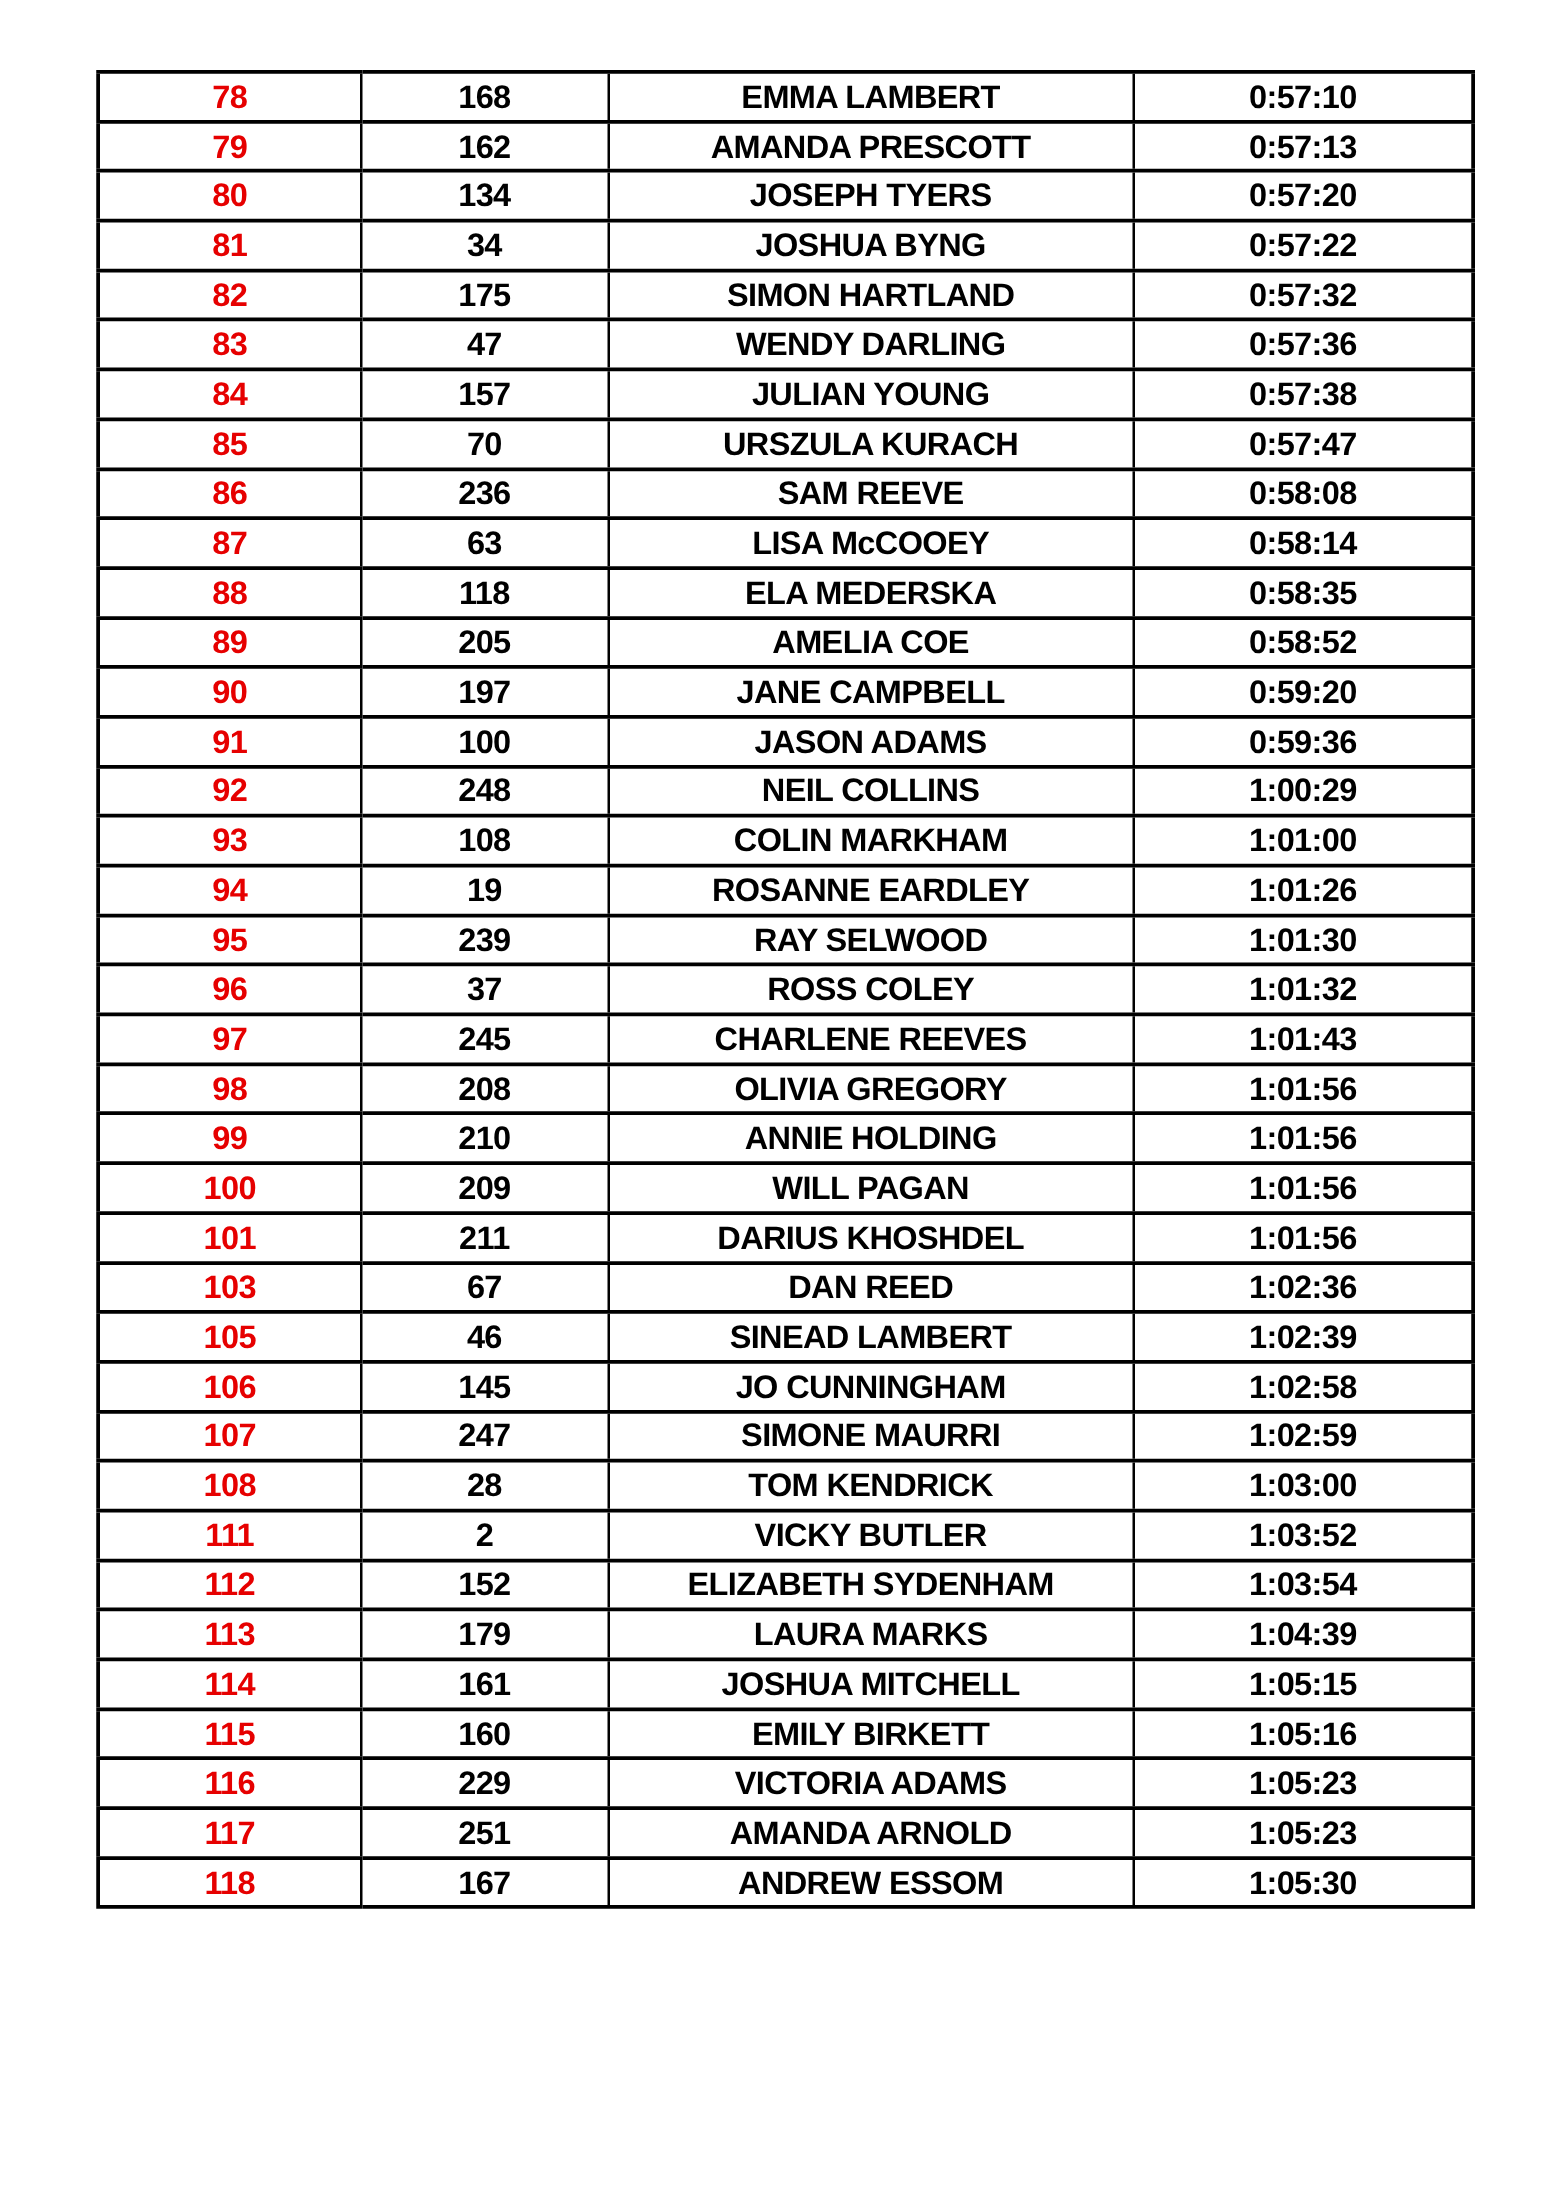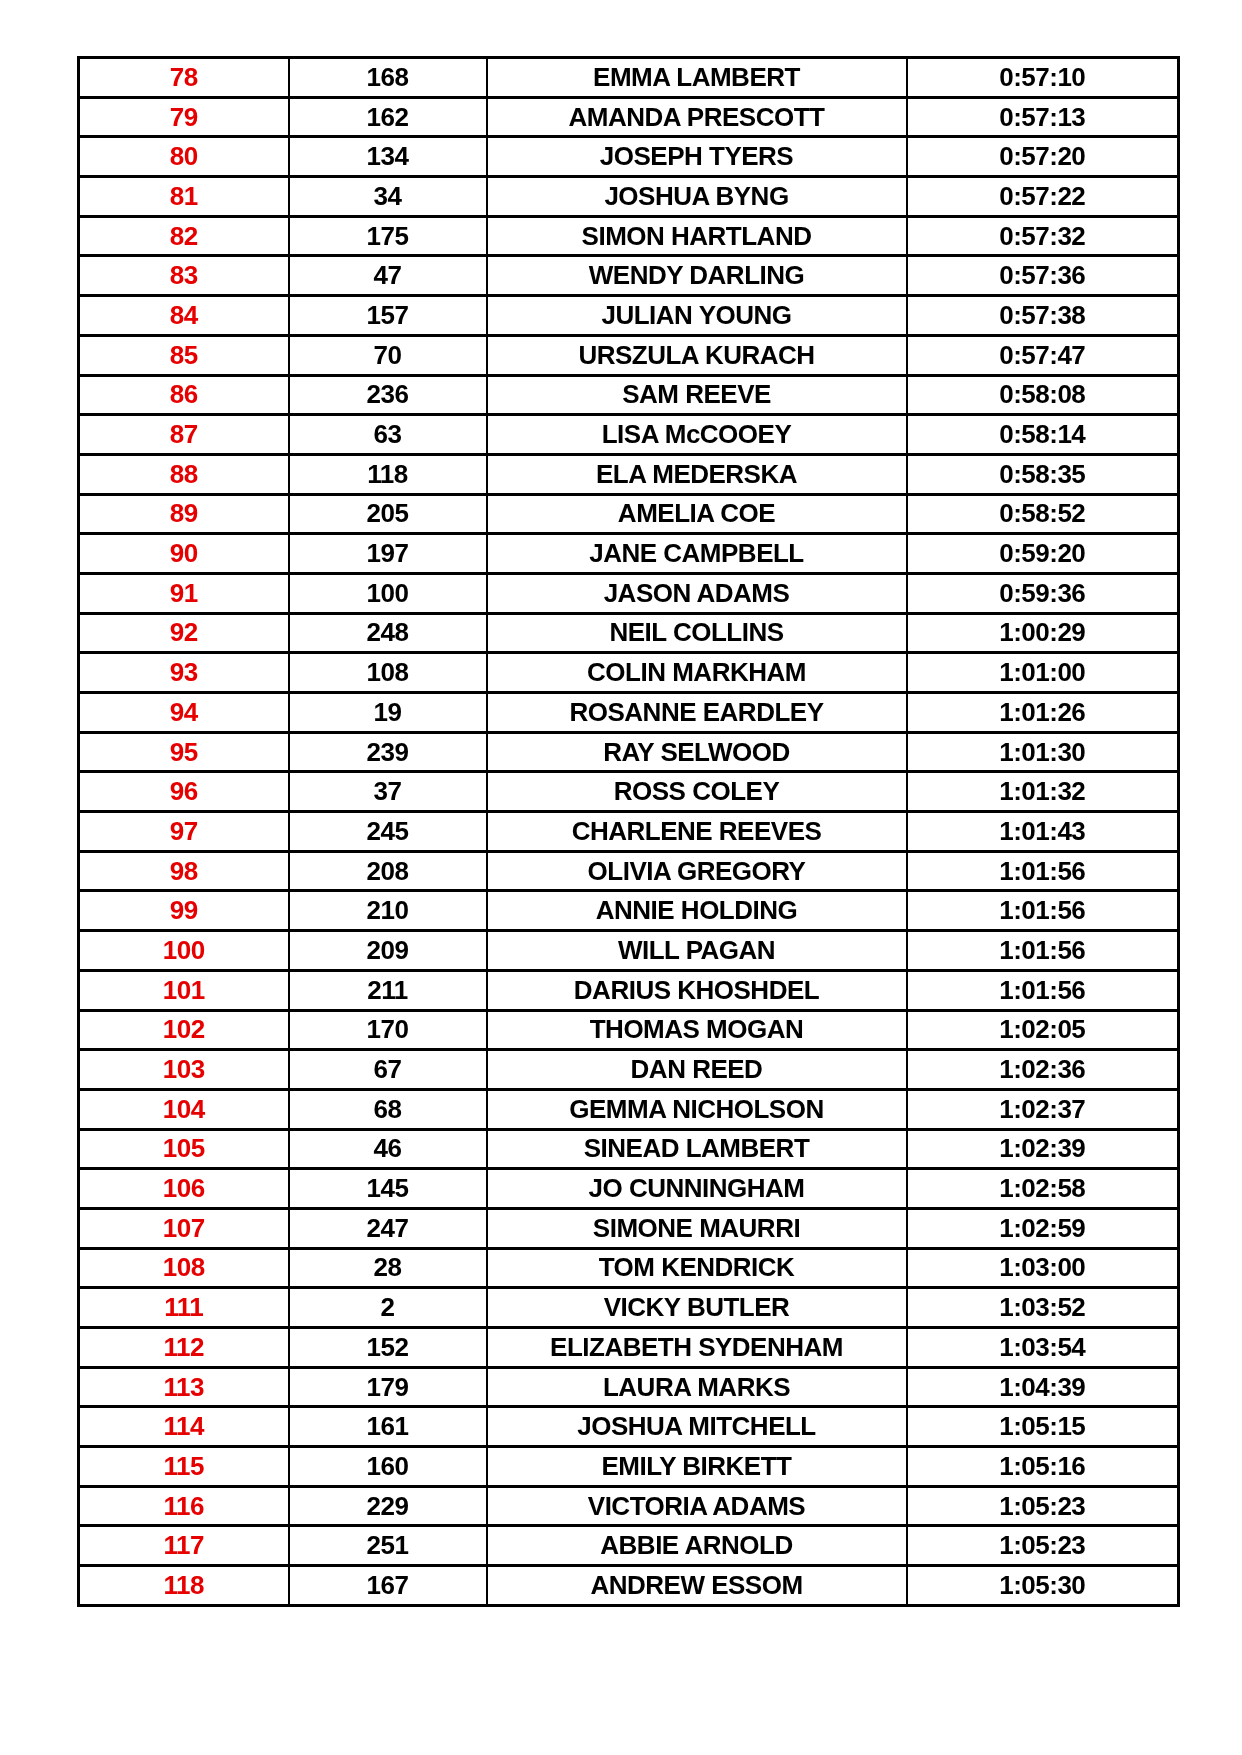--- a/index.html
+++ b/index.html
@@ -194,38 +194,26 @@
     <td class="name">WILL PAGAN</td>
     <td class="time">1:01:56</td>
   </tr>
         <tr>
     <td class="pos">101</td>
     <td class="bib">211</td>
     <td class="name">DARIUS KHOSHDEL</td>
     <td class="time">1:01:56</td>
   </tr>
         <tr>
-    <td class="pos">102</td>
-    <td class="bib">170</td>
-    <td class="name">THOMAS MOGAN</td>
-    <td class="time">1:02:05</td>
-  </tr>
-        <tr>
     <td class="pos">103</td>
     <td class="bib">67</td>
     <td class="name">DAN REED</td>
     <td class="time">1:02:36</td>
   </tr>
         <tr>
-    <td class="pos">104</td>
-    <td class="bib">68</td>
-    <td class="name">GEMMA NICHOLSON</td>
-    <td class="time">1:02:37</td>
-  </tr>
-        <tr>
     <td class="pos">105</td>
     <td class="bib">46</td>
     <td class="name">SINEAD LAMBERT</td>
     <td class="time">1:02:39</td>
   </tr>
         <tr>
     <td class="pos">106</td>
     <td class="bib">145</td>
     <td class="name">JO CUNNINGHAM</td>
     <td class="time">1:02:58</td>
@@ -274,21 +262,21 @@
   </tr>
         <tr>
     <td class="pos">116</td>
     <td class="bib">229</td>
     <td class="name">VICTORIA ADAMS</td>
     <td class="time">1:05:23</td>
   </tr>
         <tr>
     <td class="pos">117</td>
     <td class="bib">251</td>
-    <td class="name">ABBIE ARNOLD</td>
+    <td class="name">AMANDA ARNOLD</td>
     <td class="time">1:05:23</td>
   </tr>
         <tr>
     <td class="pos">118</td>
     <td class="bib">167</td>
     <td class="name">ANDREW ESSOM</td>
     <td class="time">1:05:30</td>
   </tr>
       </tbody>
   </table>

